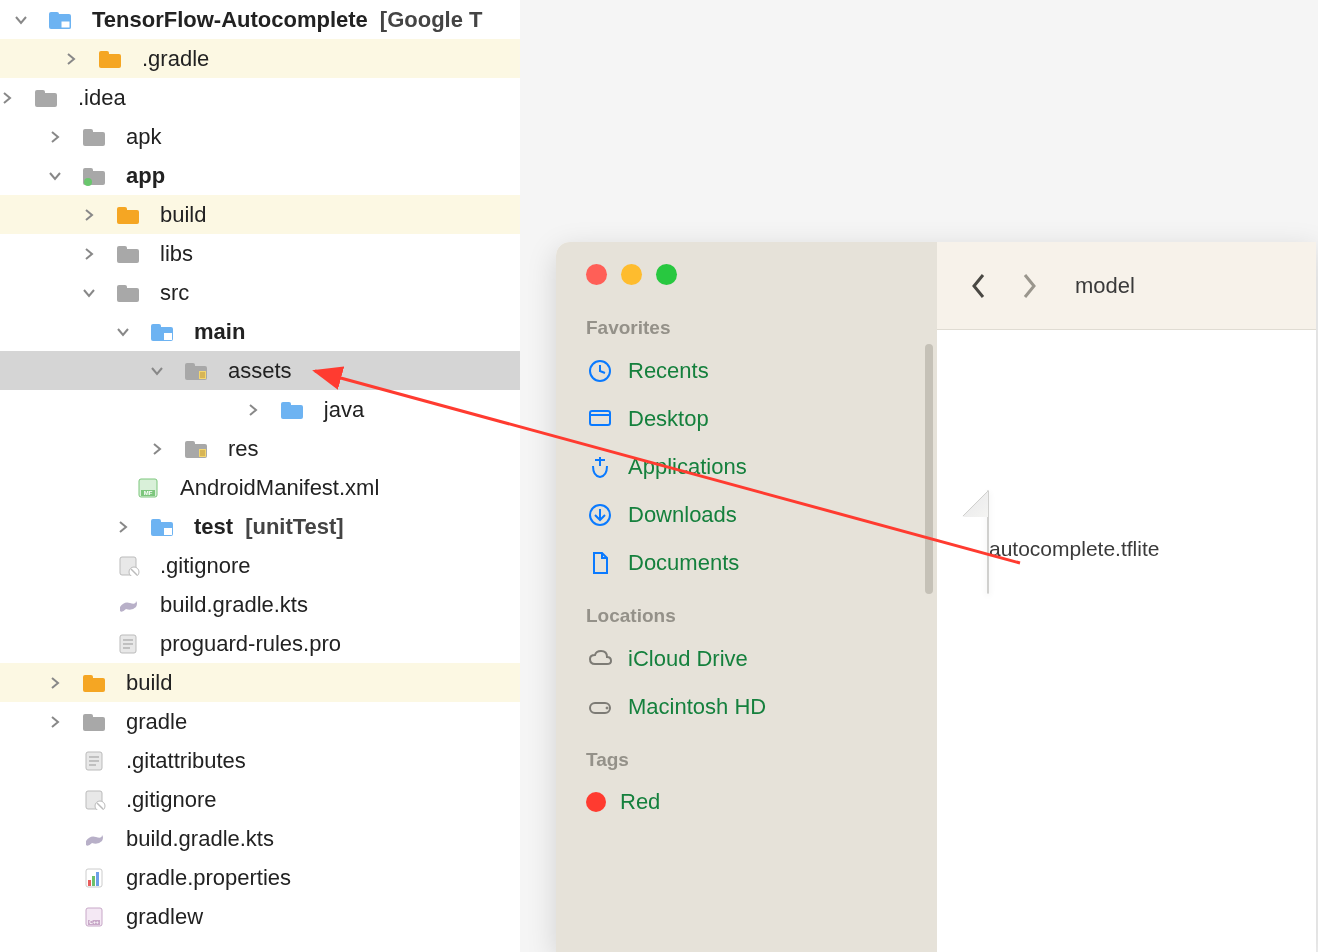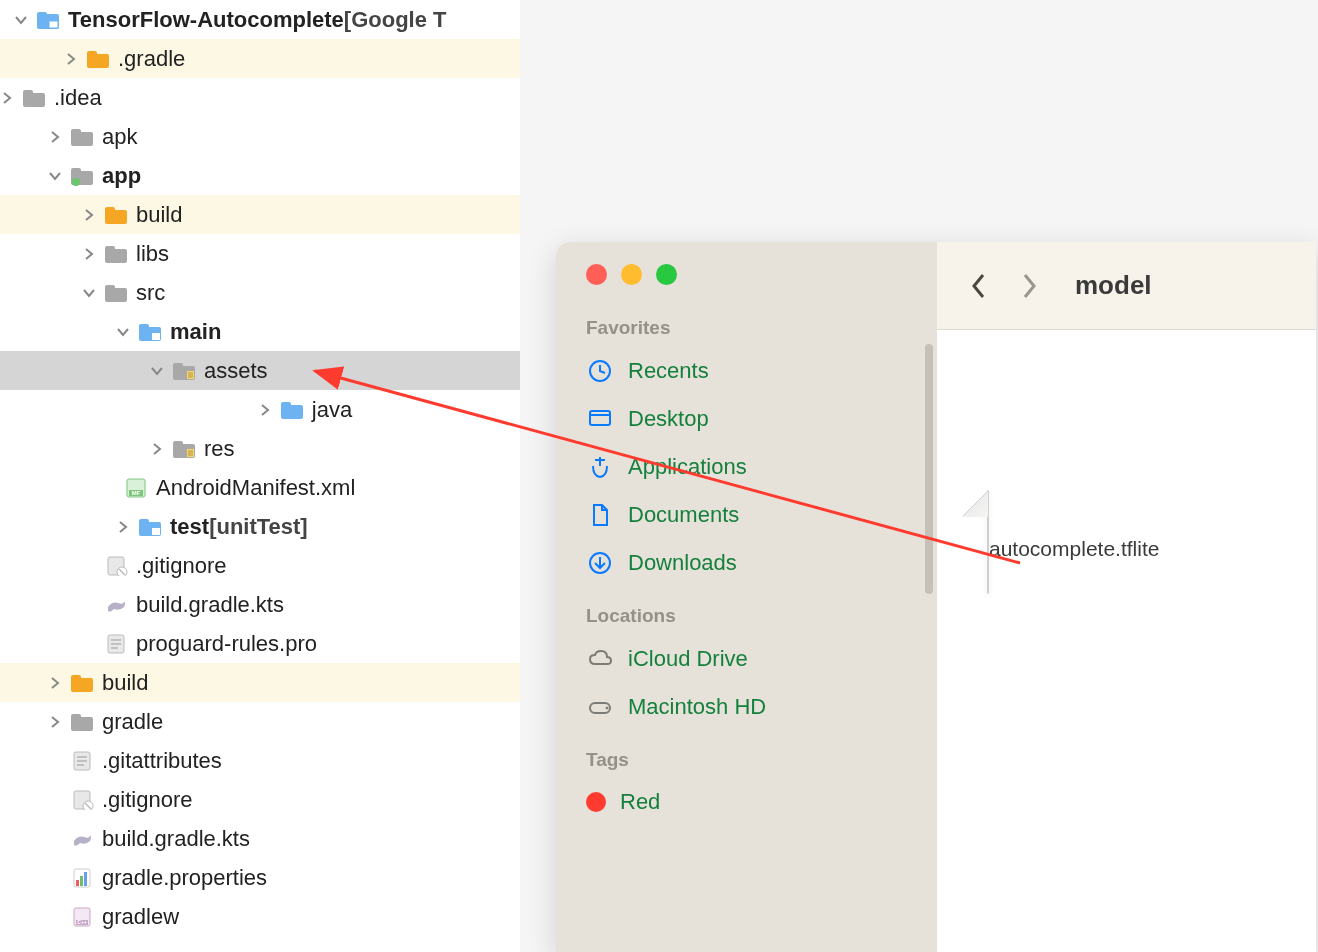--- a/index.html
+++ b/index.html
@@ -22,20 +22,21 @@
   background: #fff;
   overflow: hidden;
 }
 .tree-row {
   display: flex;
   align-items: center;
   height: 39px;
   font-size: 22px;
   color: #222;
   white-space: nowrap;
+  gap: 12px;
 }
 .tree-row.highlighted { background: #fcf8e3; }
 .tree-row.selected { background: #d5d5d5; }
 .tree-row.bold { font-weight: 700; }
 .chev {
   width: 14px;
   height: 14px;
   margin-right: 8px;
   display: inline-flex;
   align-items: center;
@@ -146,22 +147,22 @@
   width: 36px;
   height: 36px;
   display: inline-flex;
   align-items: center;
   justify-content: center;
   margin-right: 14px;
 }
 .nav-arrow svg { width: 18px; height: 28px; stroke: #9a968d; stroke-width: 3; fill: none; }
 .nav-arrow.active svg { stroke: #4a4843; }
 .finder-title {
-  font-size: 26px;
-  font-weight: 700;
+  font-size: 22px;
+  font-weight: 400;
   color: #3a3a3a;
   margin-left: 14px;
 }
 .finder-content {
   flex: 1;
   padding: 40px 20px;
   display: flex;
   align-items: flex-start;
 }
 .file-item {
@@ -569,35 +570,35 @@
           <span class="fav-icon">
             <svg viewBox="0 0 26 26">
               <path d="M13 3 L13 12 M8 6 L18 6 M6 12 Q6 22 13 23 Q20 22 20 12" fill="none" stroke="#0a7aff" stroke-width="2"></path>
             </svg>
           </span>
           <span>Applications</span>
         </div>
         <div class="sidebar-item">
           <span class="fav-icon">
             <svg viewBox="0 0 26 26">
-              <path d="M7 3 L15 3 L20 8 L20 23 L7 23 Z" fill="none" stroke="#0a7aff" stroke-width="2"></path>
-              <polyline points="15,3 15,8 20,8" fill="none" stroke="#0a7aff" stroke-width="2"></polyline>
-            </svg>
-          </span>
-          <span>Documents</span>
-        </div>
-        <div class="sidebar-item">
-          <span class="fav-icon">
-            <svg viewBox="0 0 26 26">
               <circle cx="13" cy="13" r="10" fill="none" stroke="#0a7aff" stroke-width="2"></circle>
               <polyline points="13,7 13,17" fill="none" stroke="#0a7aff" stroke-width="2"></polyline>
               <polyline points="8,13 13,18 18,13" fill="none" stroke="#0a7aff" stroke-width="2"></polyline>
             </svg>
           </span>
           <span>Downloads</span>
+        </div>
+        <div class="sidebar-item">
+          <span class="fav-icon">
+            <svg viewBox="0 0 26 26">
+              <path d="M7 3 L15 3 L20 8 L20 23 L7 23 Z" fill="none" stroke="#0a7aff" stroke-width="2"></path>
+              <polyline points="15,3 15,8 20,8" fill="none" stroke="#0a7aff" stroke-width="2"></polyline>
+            </svg>
+          </span>
+          <span>Documents</span>
         </div>
       </div>
 
     <div class="sidebar-header" style="margin-top:18px">Locations</div>
     <div id="loc-list">
         <div class="sidebar-item">
           <span class="fav-icon loc-icon">
             <svg viewBox="0 0 26 26">
               <path d="M8 18 Q3 18 3 13 Q3 9 8 9 Q9 5 14 5 Q20 5 20 11 Q24 11 24 15 Q24 18 20 18 Z" fill="none" stroke="#7d7b75" stroke-width="2"></path>
             </svg>

